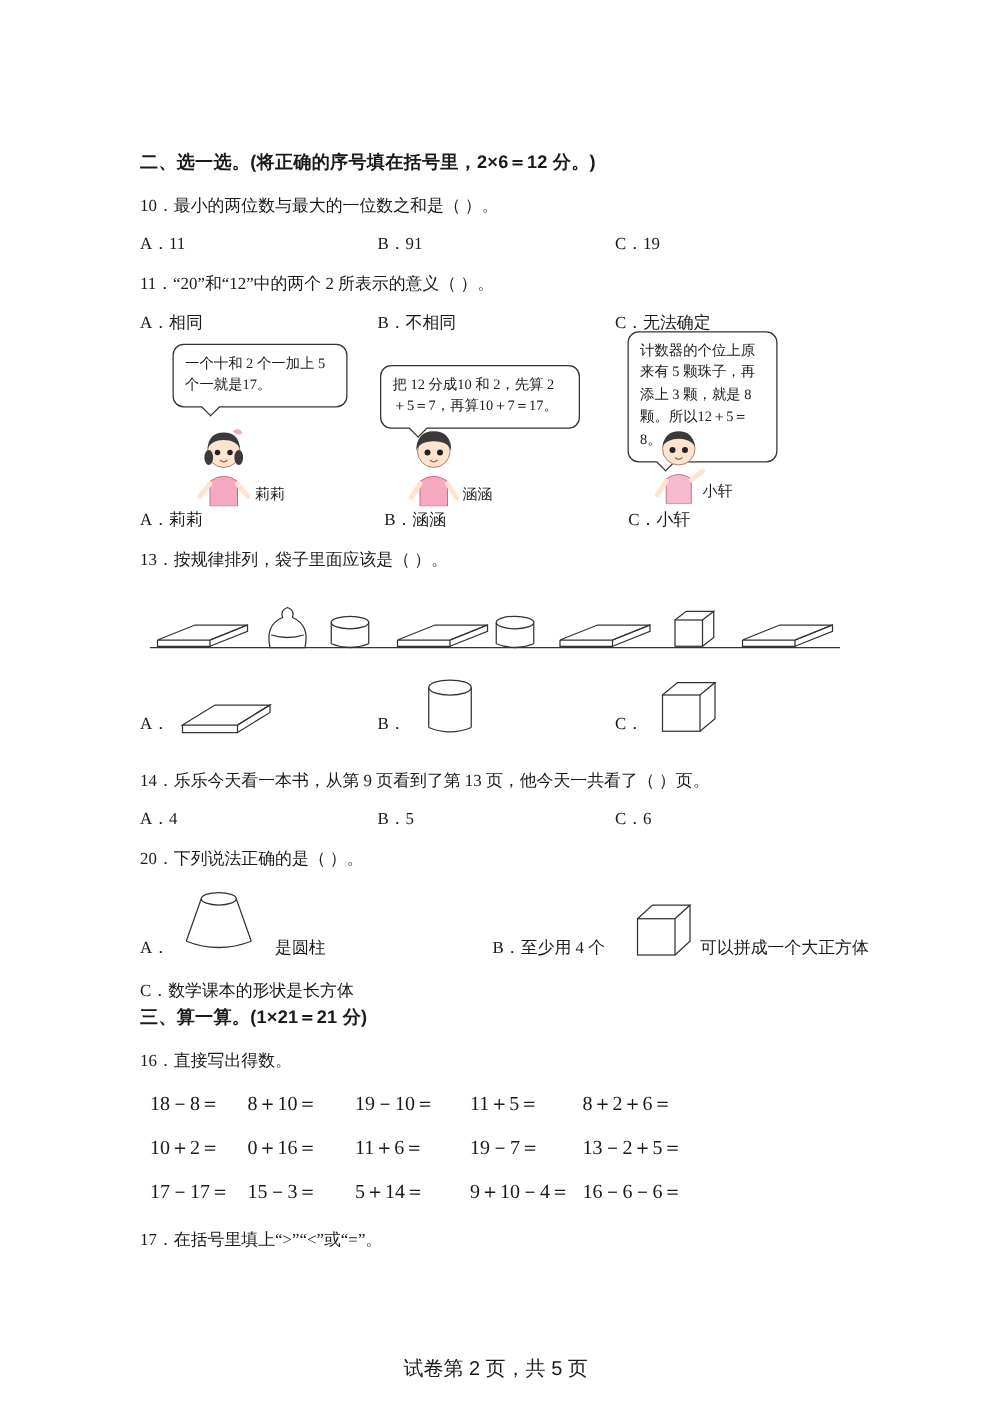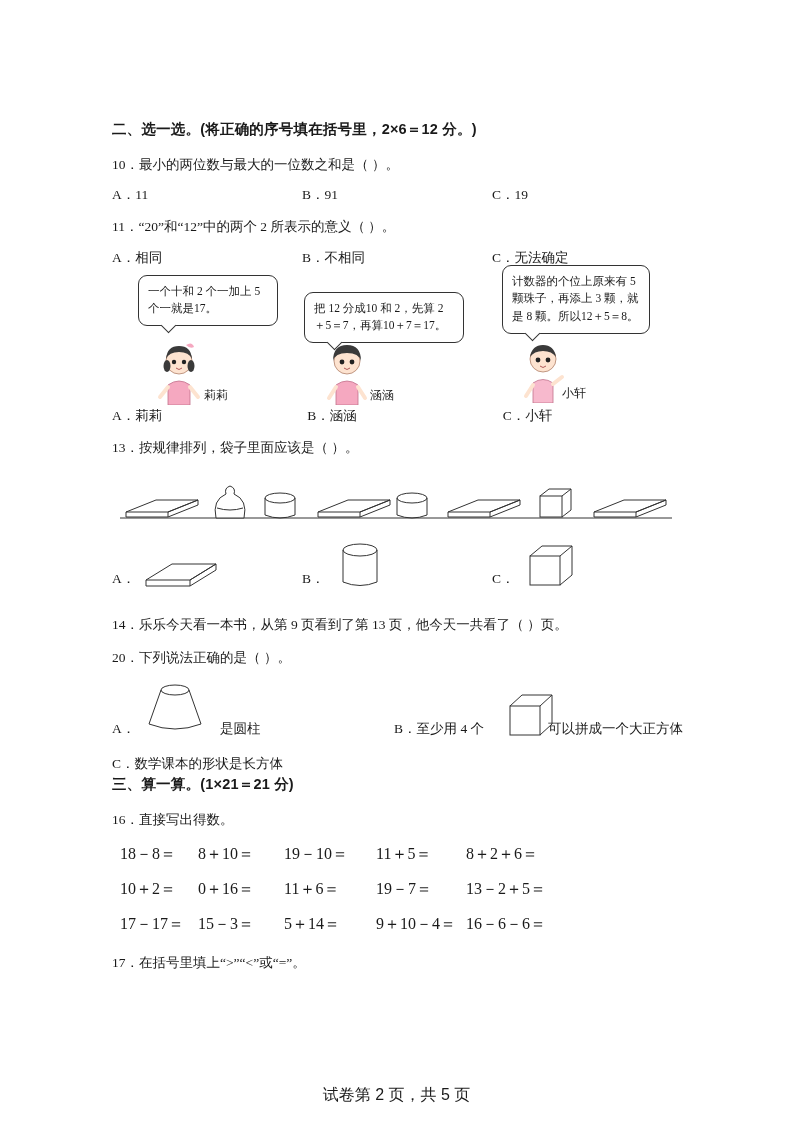--- a/index.html
+++ b/index.html
@@ -154,21 +154,21 @@
       <div>C．无法确定</div>
     </div>
 
 
     <div class="kids">
 
       <div class="bubble" style="left:26px; top:0; width:140px;">一个十和 2 个一加上 5 个一就是17。</div>
 
       <div class="bubble" style="left:192px; top:17px; width:160px;">把 12 分成10 和 2，先算 2＋5＝7，再算10＋7＝17。</div>
 
-      <div class="bubble" style="left:390px; top:-10px; width:148px;">计数器的个位上原来有 5 颗珠子，再添上 3 颗，就是 8 颗。所以12＋5＝8。</div>
+      <div class="bubble" style="left:390px; top:-10px; width:120px;">计数器的个位上原来有 5 颗珠子，再添上 3 颗，就是 8 颗。所以12＋5＝8。</div>
 
       <div class="kid" style="left:44px; top:66px;">
         <svg viewBox="0 0 46 64" width="46" height="64">
           <ellipse cx="23" cy="20" rx="13" ry="13" fill="#fde3d0" stroke="#b0806a" stroke-width="0.8"></ellipse>
           <path d="M10 18 Q11 5 23 5 Q35 5 36 18 Q33 11 23 11 Q13 11 10 18 Z" fill="#3a3a3a"></path>
           <ellipse cx="11" cy="25" rx="3.5" ry="6" fill="#3a3a3a"></ellipse>
           <ellipse cx="35" cy="25" rx="3.5" ry="6" fill="#3a3a3a"></ellipse>
           <circle cx="18" cy="21" r="2.2" fill="#222"></circle>
           <circle cx="28" cy="21" r="2.2" fill="#222"></circle>
           <path d="M20 27 Q23 30 26 27" stroke="#b05a5a" stroke-width="1" fill="none"></path>
@@ -297,20 +297,25 @@
       <svg style="position:absolute; left:408px; top:2px;" width="60" height="58" viewBox="0 0 60 58">
         <g stroke="#333" stroke-width="1" fill="none">
           <rect x="10" y="18" width="30" height="29"></rect>
           <path d="M10 18 L22 8 L52 8 L40 18"></path>
           <path d="M40 47 L52 37 L52 8"></path>
         </g>
       </svg>
     </div>
 
     <div class="q">14．乐乐今天看一本书，从第 9 页看到了第 13 页，他今天一共看了（      ）页。</div>
+    <div class="opts">
+      <div>A．4</div>
+      <div>B．5</div>
+      <div>C．6</div>
+    </div>
 
     <div class="q">20．下列说法正确的是（      ）。</div>
 
     <div class="q15-row">
       <span style="position:absolute; left:0; top:46px;">A．</span>
       <svg style="position:absolute; left:28px; top:4px;" width="70" height="62" viewBox="0 0 70 62">
         <g stroke="#333" stroke-width="1" fill="none">
           <ellipse cx="35" cy="12" rx="14" ry="5"></ellipse>
           <path d="M21 12 L9 46"></path>
           <path d="M49 12 L61 46"></path>
@@ -320,21 +325,21 @@
       <span style="position:absolute; left:108px; top:46px;">是圆柱</span>
 
       <span class="nowrap" style="position:absolute; left:282px; top:46px;">B．至少用 4 个</span>
       <svg style="position:absolute; left:390px; top:14px;" width="58" height="56" viewBox="0 0 58 56">
         <g stroke="#333" stroke-width="1" fill="none">
           <rect x="8" y="18" width="30" height="29"></rect>
           <path d="M8 18 L20 7 L50 7 L38 18"></path>
           <path d="M38 47 L50 36 L50 7"></path>
         </g>
       </svg>
-      <span class="nowrap" style="position:absolute; left:436px; top:46px;text-align:right;">可以拼成一个大正方体</span>
+      <span class="nowrap" style="position:absolute; left:448px; top:46px;text-align:right;">可以拼成一个大正方体</span>
     </div>
 
     <div class="q" style="margin-top:8px;">C．数学课本的形状是长方体</div>
 
     <div class="sec-head" style="">三、算一算。(1×21＝21 分)</div>
 
     <div class="q">16．直接写出得数。</div>
 
     <div class="calc-row">
       <span class="c1">18－8＝</span>

